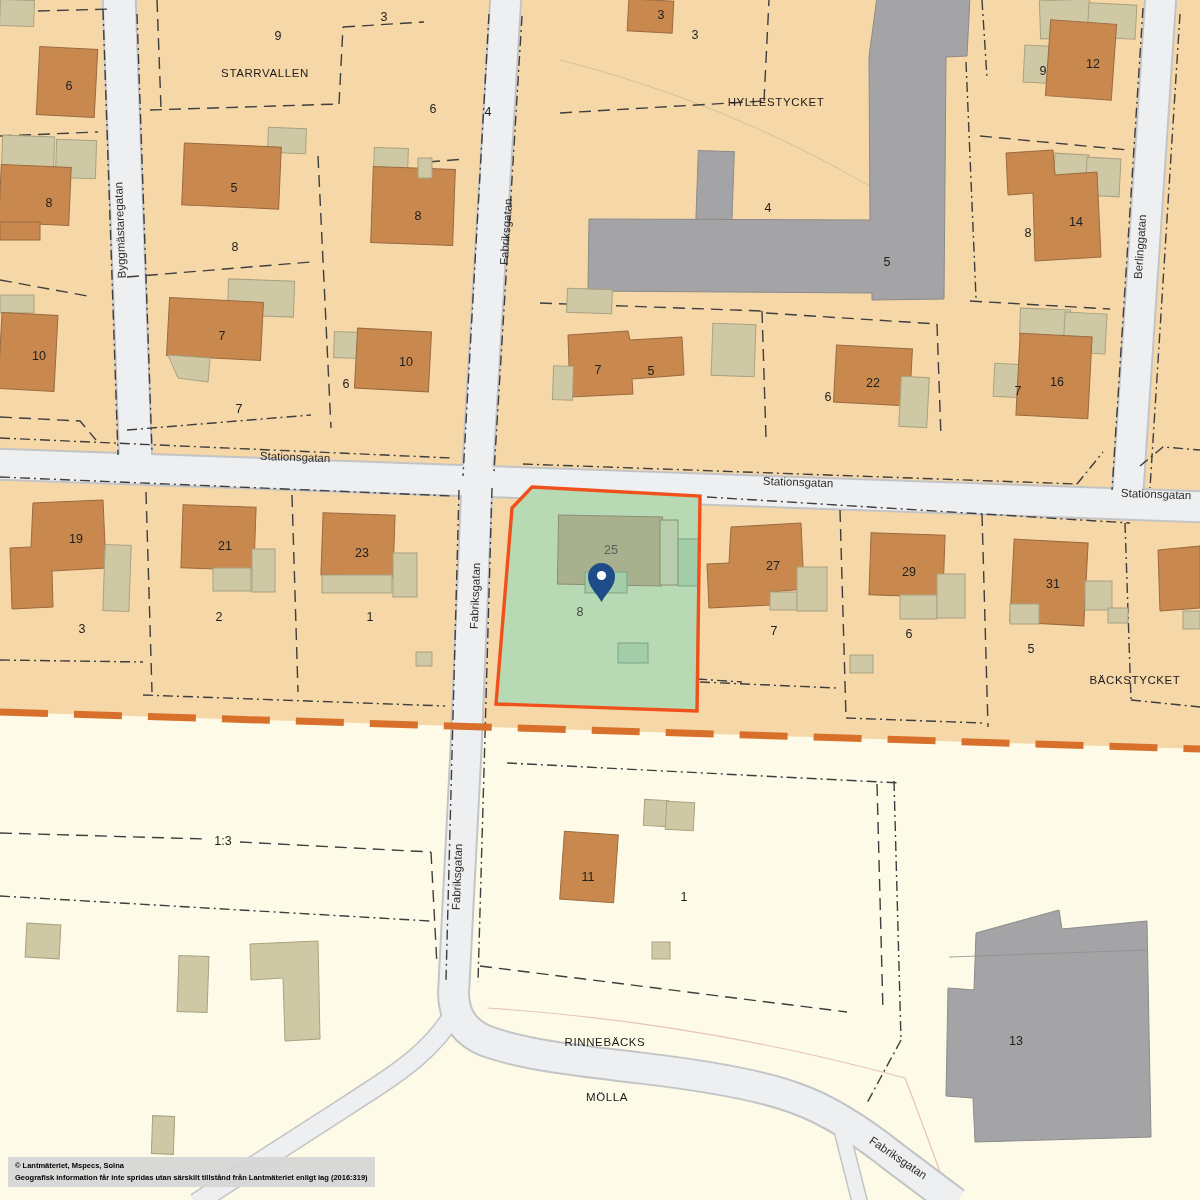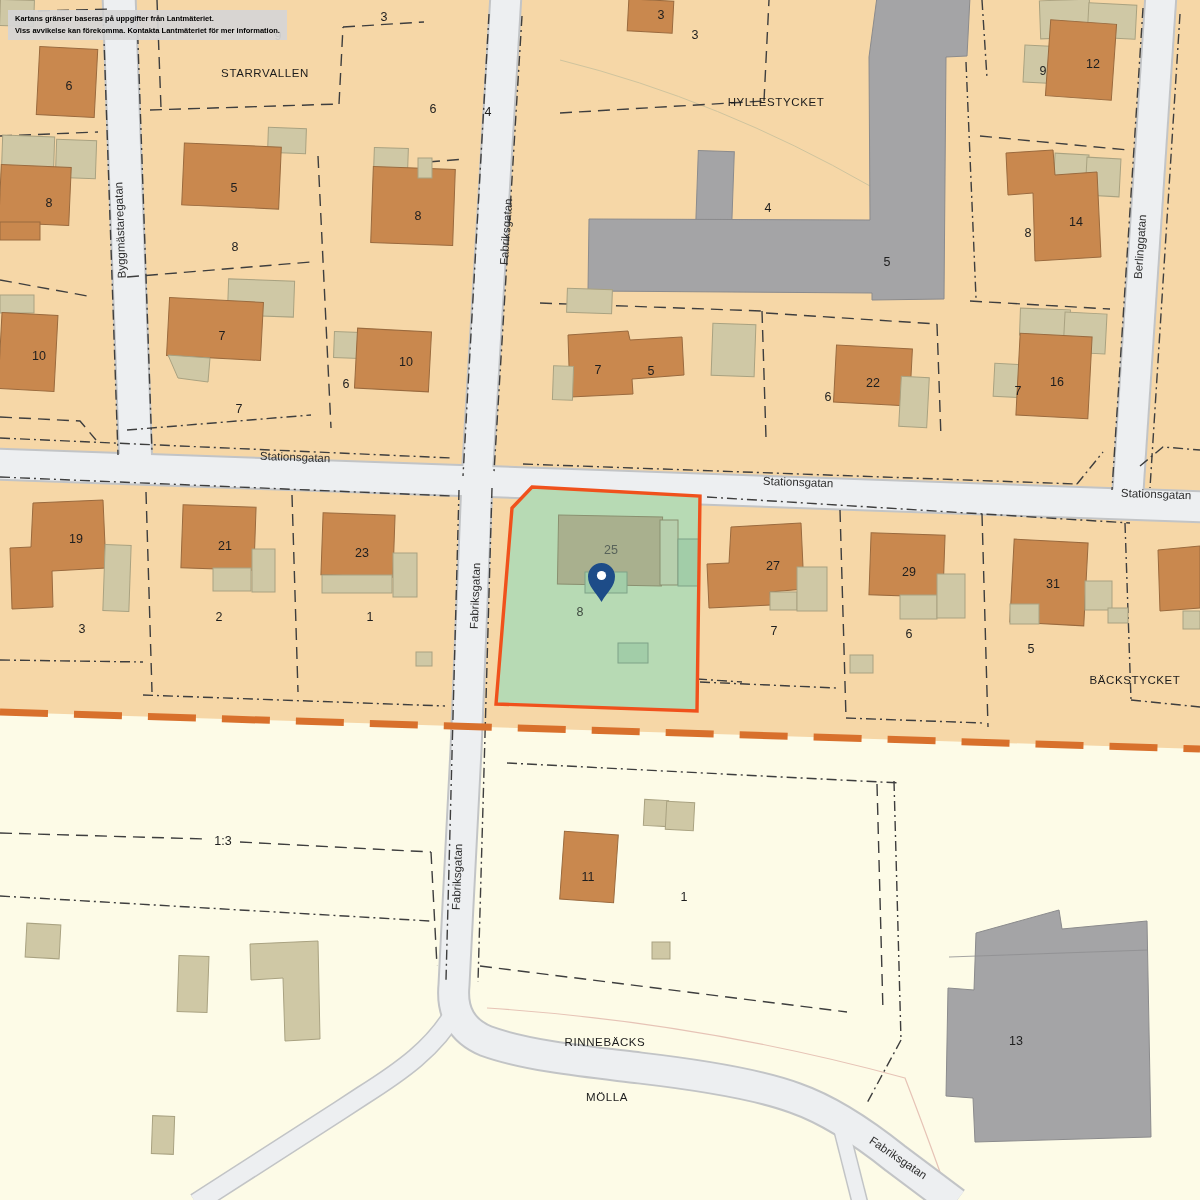--- a/index.html
+++ b/index.html
@@ -290,18 +290,18 @@
     <text class="stname" transform="translate(1144,247) rotate(-86)">Berlinggatan</text>
     <text class="stname" transform="translate(896,1161) rotate(34)">Fabriksgatan</text>
   </g>
 
   <g>
     <path d="M601.5,602 C595.5,591.5 588,586.5 588,576.5 A13.5,13.5 0 1 1 615,576.5 C615,586.5 607.5,591.5 601.5,602 Z" fill="#1D4C88"></path>
     <circle cx="601.5" cy="575.5" r="4.6" fill="#ffffff"></circle>
   </g>
 </svg>
 
-  <div class="notice">
-    <div>Kartans gränser baseras på uppgifter från Lantmäteriet.</div>
-    <div>Viss avvikelse kan förekomma. Kontakta Lantmäteriet för mer information.</div>
+
+  <div class="attrib">
+    <div>© Lantmäteriet, Mspecs, Solna</div>
+    <div>Geografisk information får inte spridas utan särskilt tillstånd från Lantmäteriet enligt lag (2016:319)</div>
   </div>
-
 </div>
 
 </body></html>

